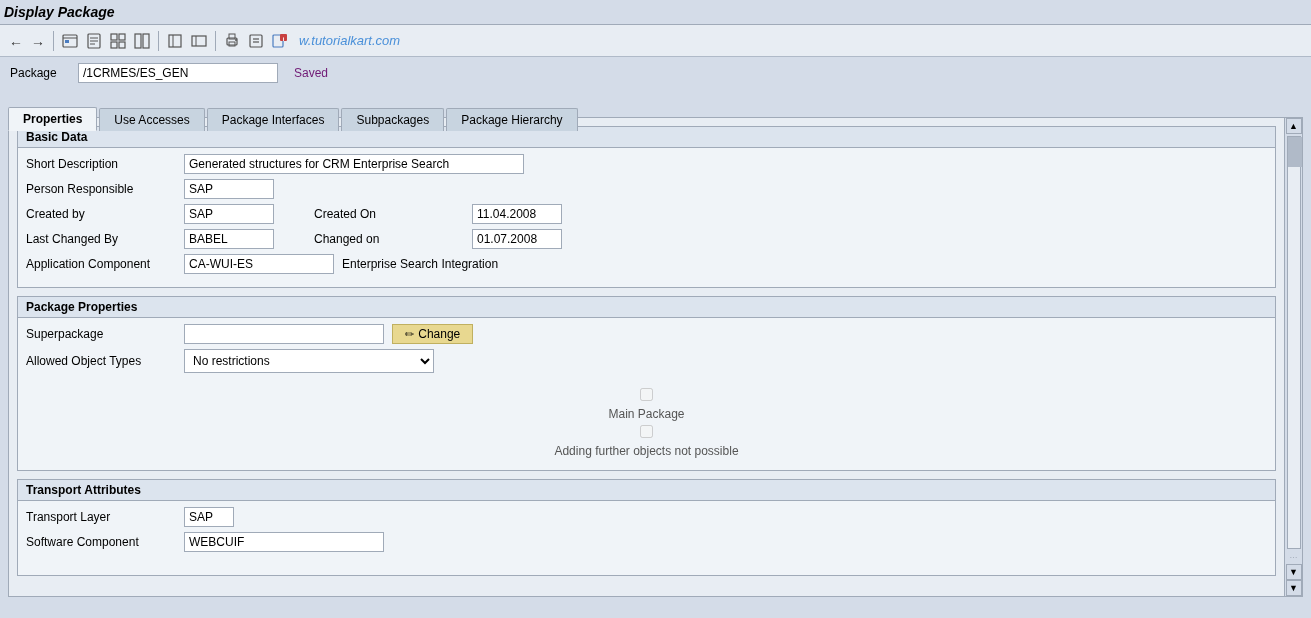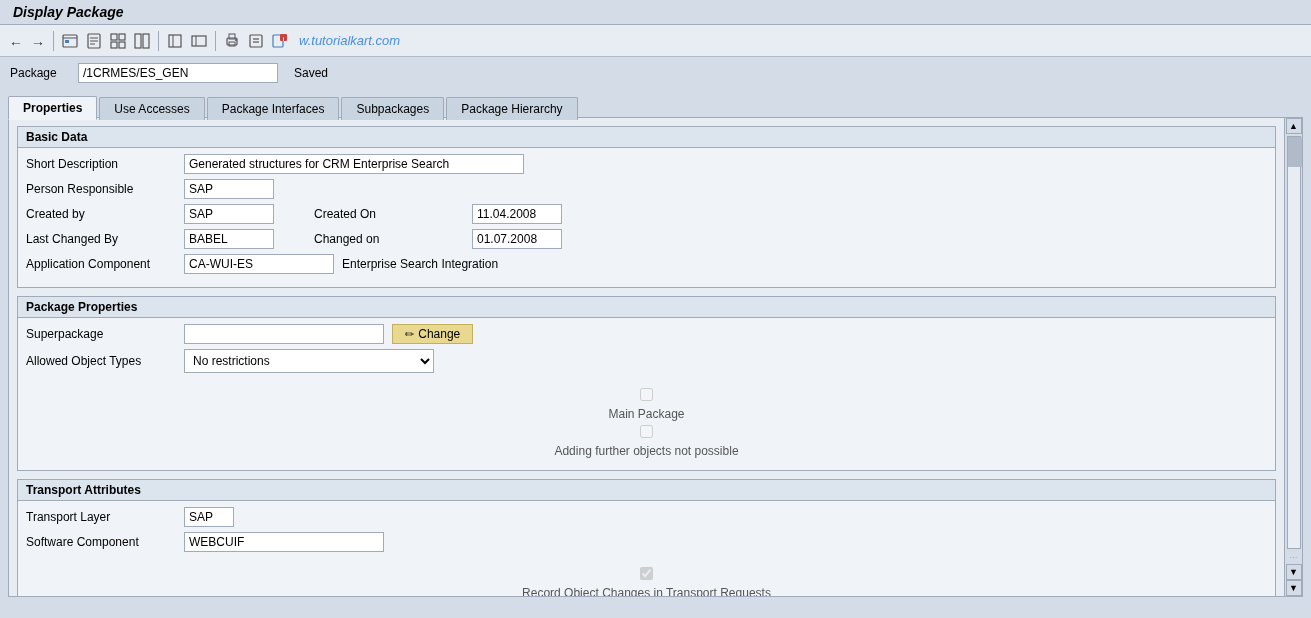--- a/index.html
+++ b/index.html
@@ -8,21 +8,21 @@
       font-size: 12px;
       background: #d4dce8;
       width: 1311px;
       min-height: 618px;
       overflow: hidden;
     }
 
     
     .title-bar {
       background: #d4dce8;
-      padding: 4px 13px;
+      padding: 4px 4px;
       border-bottom: 1px solid #a0aab8;
       font-style: italic;
       font-weight: bold;
       font-size: 14px;
       color: #000;
     }
 
     
     .toolbar {
       background: #e8edf3;
@@ -78,21 +78,21 @@
       border: 1px solid #a0aab8;
       background: #fff;
       padding: 1px 4px;
       font-size: 12px;
       width: 200px;
       height: 20px;
     }
 
     .saved-text {
       font-size: 12px;
-      color: #000000;
+      color: #701a75;
       margin-left: 8px;
     }
 
     
     .tabs-container {
       background: #d4dce8;
       padding: 4px 8px 0 8px;
       display: flex;
       align-items: flex-end;
       gap: 2px;
@@ -101,21 +101,21 @@
     .tab {
       padding: 4px 14px;
       font-size: 12px;
       cursor: pointer;
       border: 1px solid #a0aab8;
       background: #c8d4e0;
       border-bottom: none;
       border-radius: 2px 2px 0 0;
       color: #000;
       position: relative;
-      top: 3px;
+      top: 14px;
     }
 
     .tab.active {
       background: #f0f4f8;
       font-weight: bold;
       border-bottom: 1px solid #f0f4f8;
       z-index: 2;
     }
 
     
@@ -506,24 +506,20 @@
           <span class="form-label">Transport Layer</span>
           <input class="transport-layer-input" type="text" value="SAP" readonly="" style="">
         </div>
 
         <div class="form-row">
           <span class="form-label">Software Component</span>
           <input class="software-input" type="text" value="WEBCUIF" readonly="" style="">
         </div>
 
         <div style="height: 10px;"></div>
-        <div class="checkbox-row">
-          <input type="checkbox" id="recordChanges" checked="" disabled="" style="">
-          <label for="recordChanges">Record Object Changes in Transport Requests</label>
-        </div>
       </div>
     </div>
 
   </div>
 
   <div class="scroll-sidebar">
     <div class="scroll-btn">▲</div>
     <div class="scroll-track">
       <div class="scroll-thumb"></div>
     </div>

